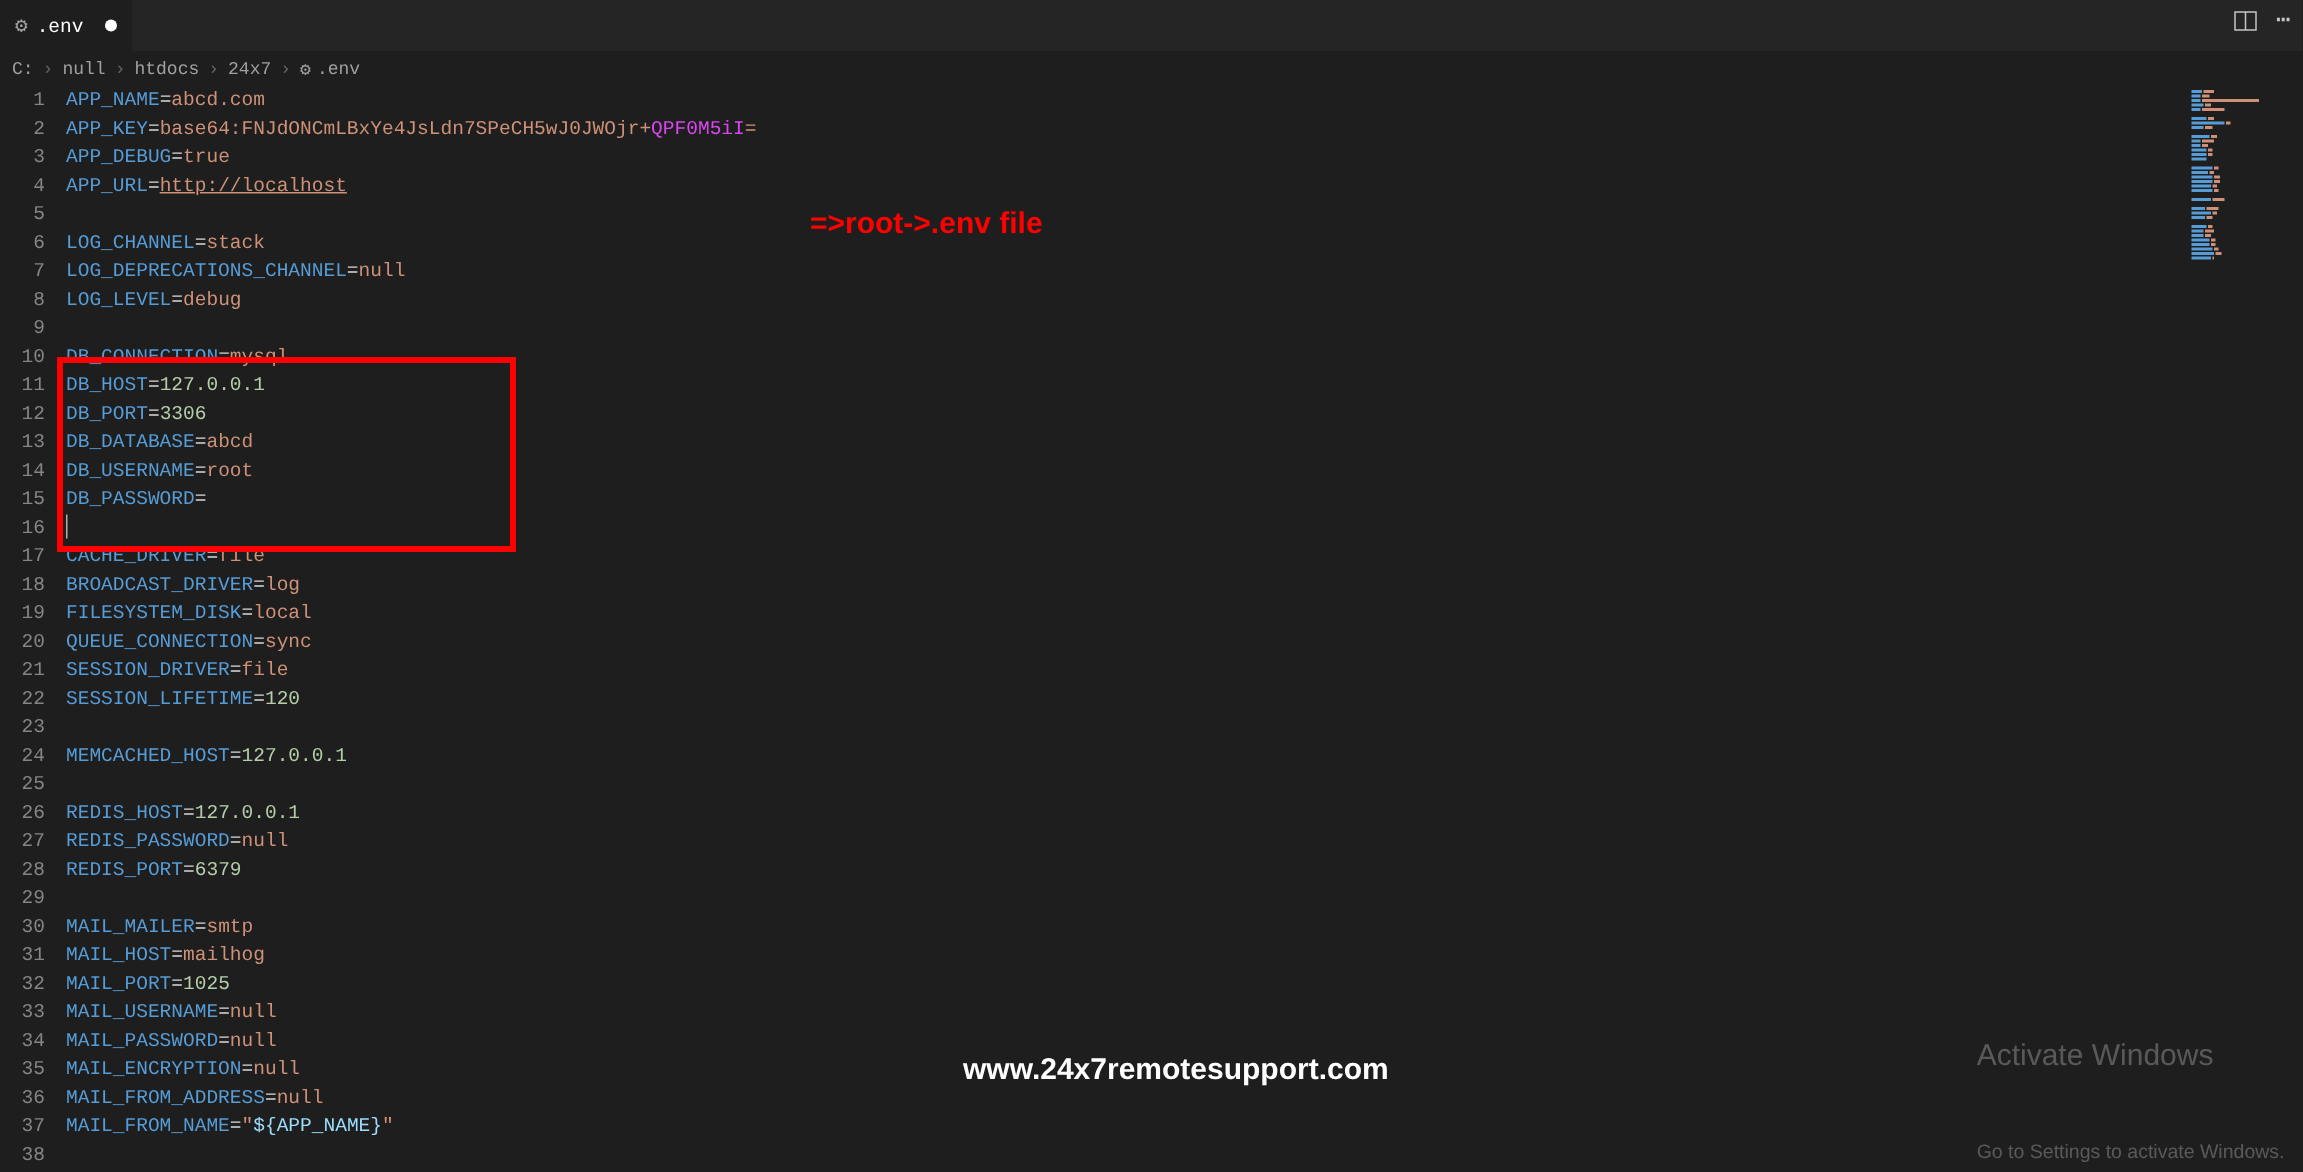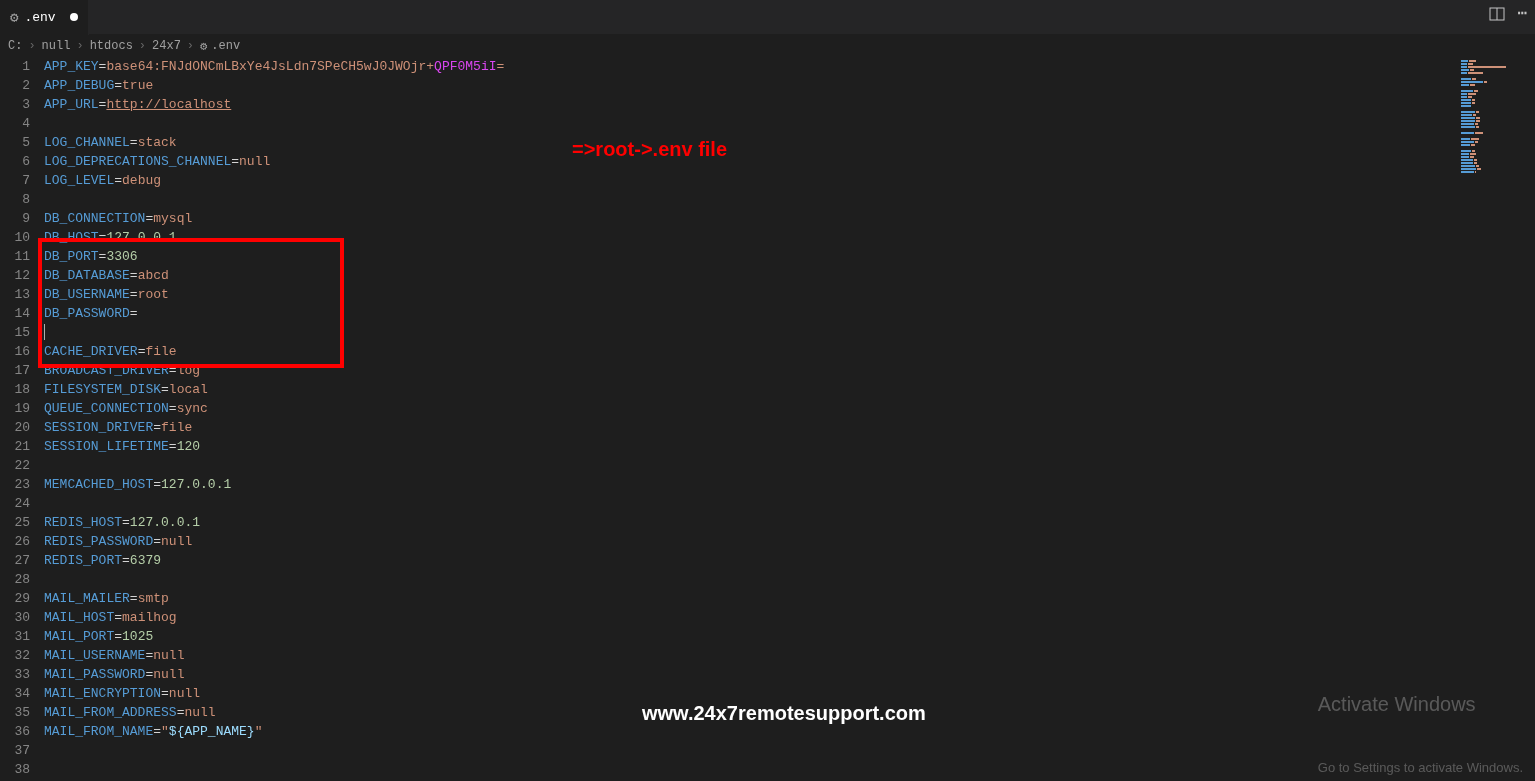--- a/index.html
+++ b/index.html
@@ -92,21 +92,21 @@
   top: 181px;
   width: 306px;
   height: 130px;
   pointer-events: none;
 }
 .annotation {
   position: absolute;
   color: #ff0000;
   font-weight: bold;
   font-size: 20px;
-  left: 572px;
+  left: 540px;
   top: 138px;
   font-family: Arial, sans-serif;
 }
 .watermark {
   position: absolute;
   color: #fff;
   font-weight: bold;
   font-size: 20px;
   left: 642px;
   top: 702px;
@@ -206,20 +206,21 @@
       <div class="line-num">31</div>
       <div class="line-num">32</div>
       <div class="line-num">33</div>
       <div class="line-num">34</div>
       <div class="line-num">35</div>
       <div class="line-num">36</div>
       <div class="line-num">37</div>
       <div class="line-num">38</div>
     </div>
   <div class="code" id="code">
+      <div class="code-line"><span class="tok-key">APP_NAME</span><span>=</span><span class="tok-val">abcd.com</span></div>
       <div class="code-line"><span class="tok-key">APP_KEY</span><span>=</span><span class="tok-val">base64:FNJdONCmLBxYe4JsLdn7SPeCH5wJ0JWOjr+</span><span class="tok-special">QPF0M5iI</span><span class="tok-val">=</span></div>
       <div class="code-line"><span class="tok-key">APP_DEBUG</span><span>=</span><span class="tok-val">true</span></div>
       <div class="code-line"><span class="tok-key">APP_URL</span><span>=</span><span class="tok-link">http://localhost</span></div>
       <div class="code-line"></div>
       <div class="code-line"><span class="tok-key">LOG_CHANNEL</span><span>=</span><span class="tok-val">stack</span></div>
       <div class="code-line"><span class="tok-key">LOG_DEPRECATIONS_CHANNEL</span><span>=</span><span class="tok-val">null</span></div>
       <div class="code-line"><span class="tok-key">LOG_LEVEL</span><span>=</span><span class="tok-val">debug</span></div>
       <div class="code-line"></div>
       <div class="code-line"><span class="tok-key">DB_CONNECTION</span><span>=</span><span class="tok-val">mysql</span></div>
       <div class="code-line"><span class="tok-key">DB_HOST</span><span>=</span><span class="tok-num">127.0.0.1</span></div>

